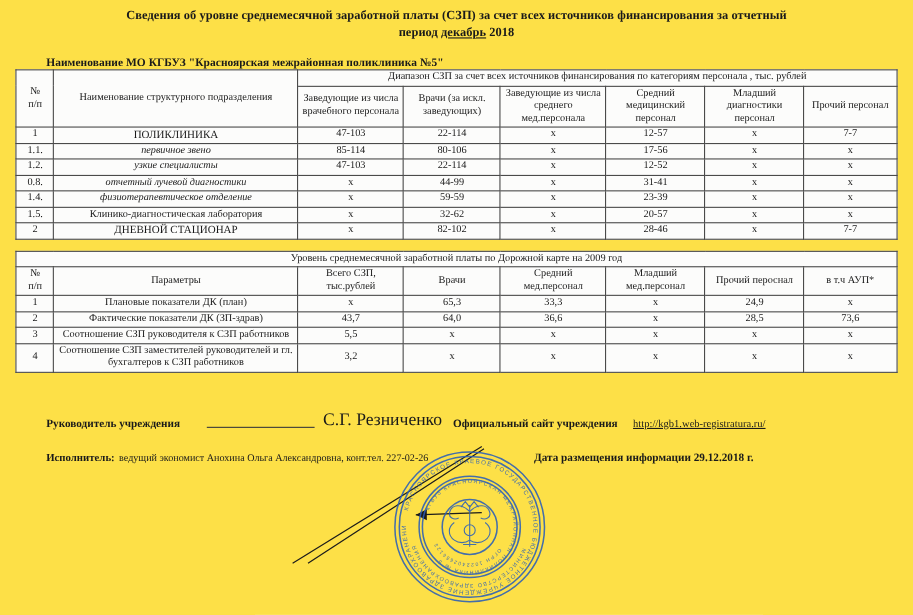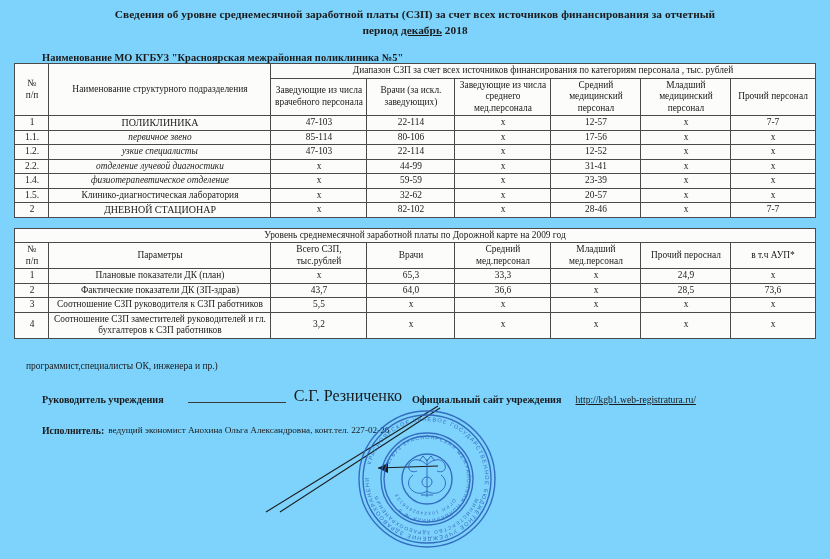--- a/index.html
+++ b/index.html
@@ -12,21 +12,21 @@
     height: 559px;
     position: relative;
     overflow: hidden;
     font-family: "Liberation Serif", "DejaVu Serif", serif;
     color: #1a1a1a;
   }
   .page {
     position: relative;
     width: 830px;
     height: 559px;
-    background: #7dd3fc;
+    background: #fde047;
   }
 
   
   .doc-title {
     text-align: center;
     font-weight: bold;
     font-size: 11.3px;
     line-height: 16px;
     padding: 6px 32px 0 32px;
     letter-spacing: 0.05px;
@@ -205,21 +205,21 @@
           <div>п/п</div>
         </th>
         <th rowspan="2" class="col-head">Наименование структурного подразделения</th>
         <th colspan="6" class="group-head">Диапазон СЗП за счет всех источников финансирования по категориям персонала , тыс. рублей</th>
       </tr>
       <tr>
         <th class="col-head wrap-head">Заведующие из числа врачебного персонала</th>
         <th class="col-head wrap-head">Врачи (за искл. заведующих)</th>
         <th class="col-head wrap-head">Заведующие из числа среднего мед.персонала</th>
         <th class="col-head wrap-head">Средний медицинский персонал</th>
-        <th class="col-head wrap-head">Младший медицинский персонал</th>
+        <th class="col-head wrap-head">Младший диагностики персонал</th>
         <th class="col-head wrap-head">Прочий персонал</th>
       </tr>
     </thead>
     <tbody>
         <tr>
           <td class="idx-cell">1</td>
           <td class="name-cell major">ПОЛИКЛИНИКА</td>
           <td class="num-cell">47-103</td>
           <td class="num-cell">22-114</td>
           <td class="num-cell">х</td>
@@ -241,22 +241,22 @@
           <td class="idx-cell">1.2.</td>
           <td class="name-cell sub">узкие специалисты</td>
           <td class="num-cell">47-103</td>
           <td class="num-cell">22-114</td>
           <td class="num-cell">х</td>
           <td class="num-cell">12-52</td>
           <td class="num-cell">х</td>
           <td class="num-cell">х</td>
         </tr>
         <tr>
-          <td class="idx-cell">2.2.</td>
-          <td class="name-cell sub">отделение лучевой диагностики</td>
+          <td class="idx-cell">0.8.</td>
+          <td class="name-cell sub">отчетный лучевой диагностики</td>
           <td class="num-cell">х</td>
           <td class="num-cell">44-99</td>
           <td class="num-cell">х</td>
           <td class="num-cell">31-41</td>
           <td class="num-cell">х</td>
           <td class="num-cell">х</td>
         </tr>
         <tr>
           <td class="idx-cell">1.4.</td>
           <td class="name-cell sub">физиотерапевтическое отделение</td>
@@ -360,34 +360,34 @@
           <td class="num-cell">х</td>
           <td class="num-cell">х</td>
           <td class="num-cell">х</td>
           <td class="num-cell">х</td>
         </tr>
       </tbody>
   </table>
 
   <div class="footnote">
     <br>
-    <span>программист,специалисты ОК, инженера и пр.)</span>
   </div>
 
   <div class="sign-row">
     <span class="sign-label">Руководитель учреждения</span>
     <span class="sign-line"></span>
     <span class="sign-name">С.Г. Резниченко</span>
     <span class="site-label">Официальный сайт учреждения</span>
     <a class="site-url" href="#">http://kgb1.web-registratura.ru/</a>
   </div>
 
   <div class="exec-row">
     <span class="exec-label">Исполнитель:</span>
     <span class="exec-text">ведущий экономист Анохина Ольга Александровна, конт.тел. 227-02-26</span>
+    <span class="date-text">Дата размещения информации 29.12.2018 г.</span>
   </div>
 
   <svg class="annot" viewBox="0 0 220 120">
     <line x1="6" y1="112" x2="178" y2="6" stroke="#1b1b1b" stroke-width="1.1"></line>
     <line x1="20" y1="112" x2="180" y2="8" stroke="#1b1b1b" stroke-width="1.1"></line>
     <line x1="118" y1="68" x2="178" y2="66" stroke="#1b1b1b" stroke-width="1.1"></line>
     <polygon points="118,68 128,63 128,73" fill="#1b1b1b"></polygon>
   </svg>
 
   <svg class="seal" viewBox="0 0 140 140">

